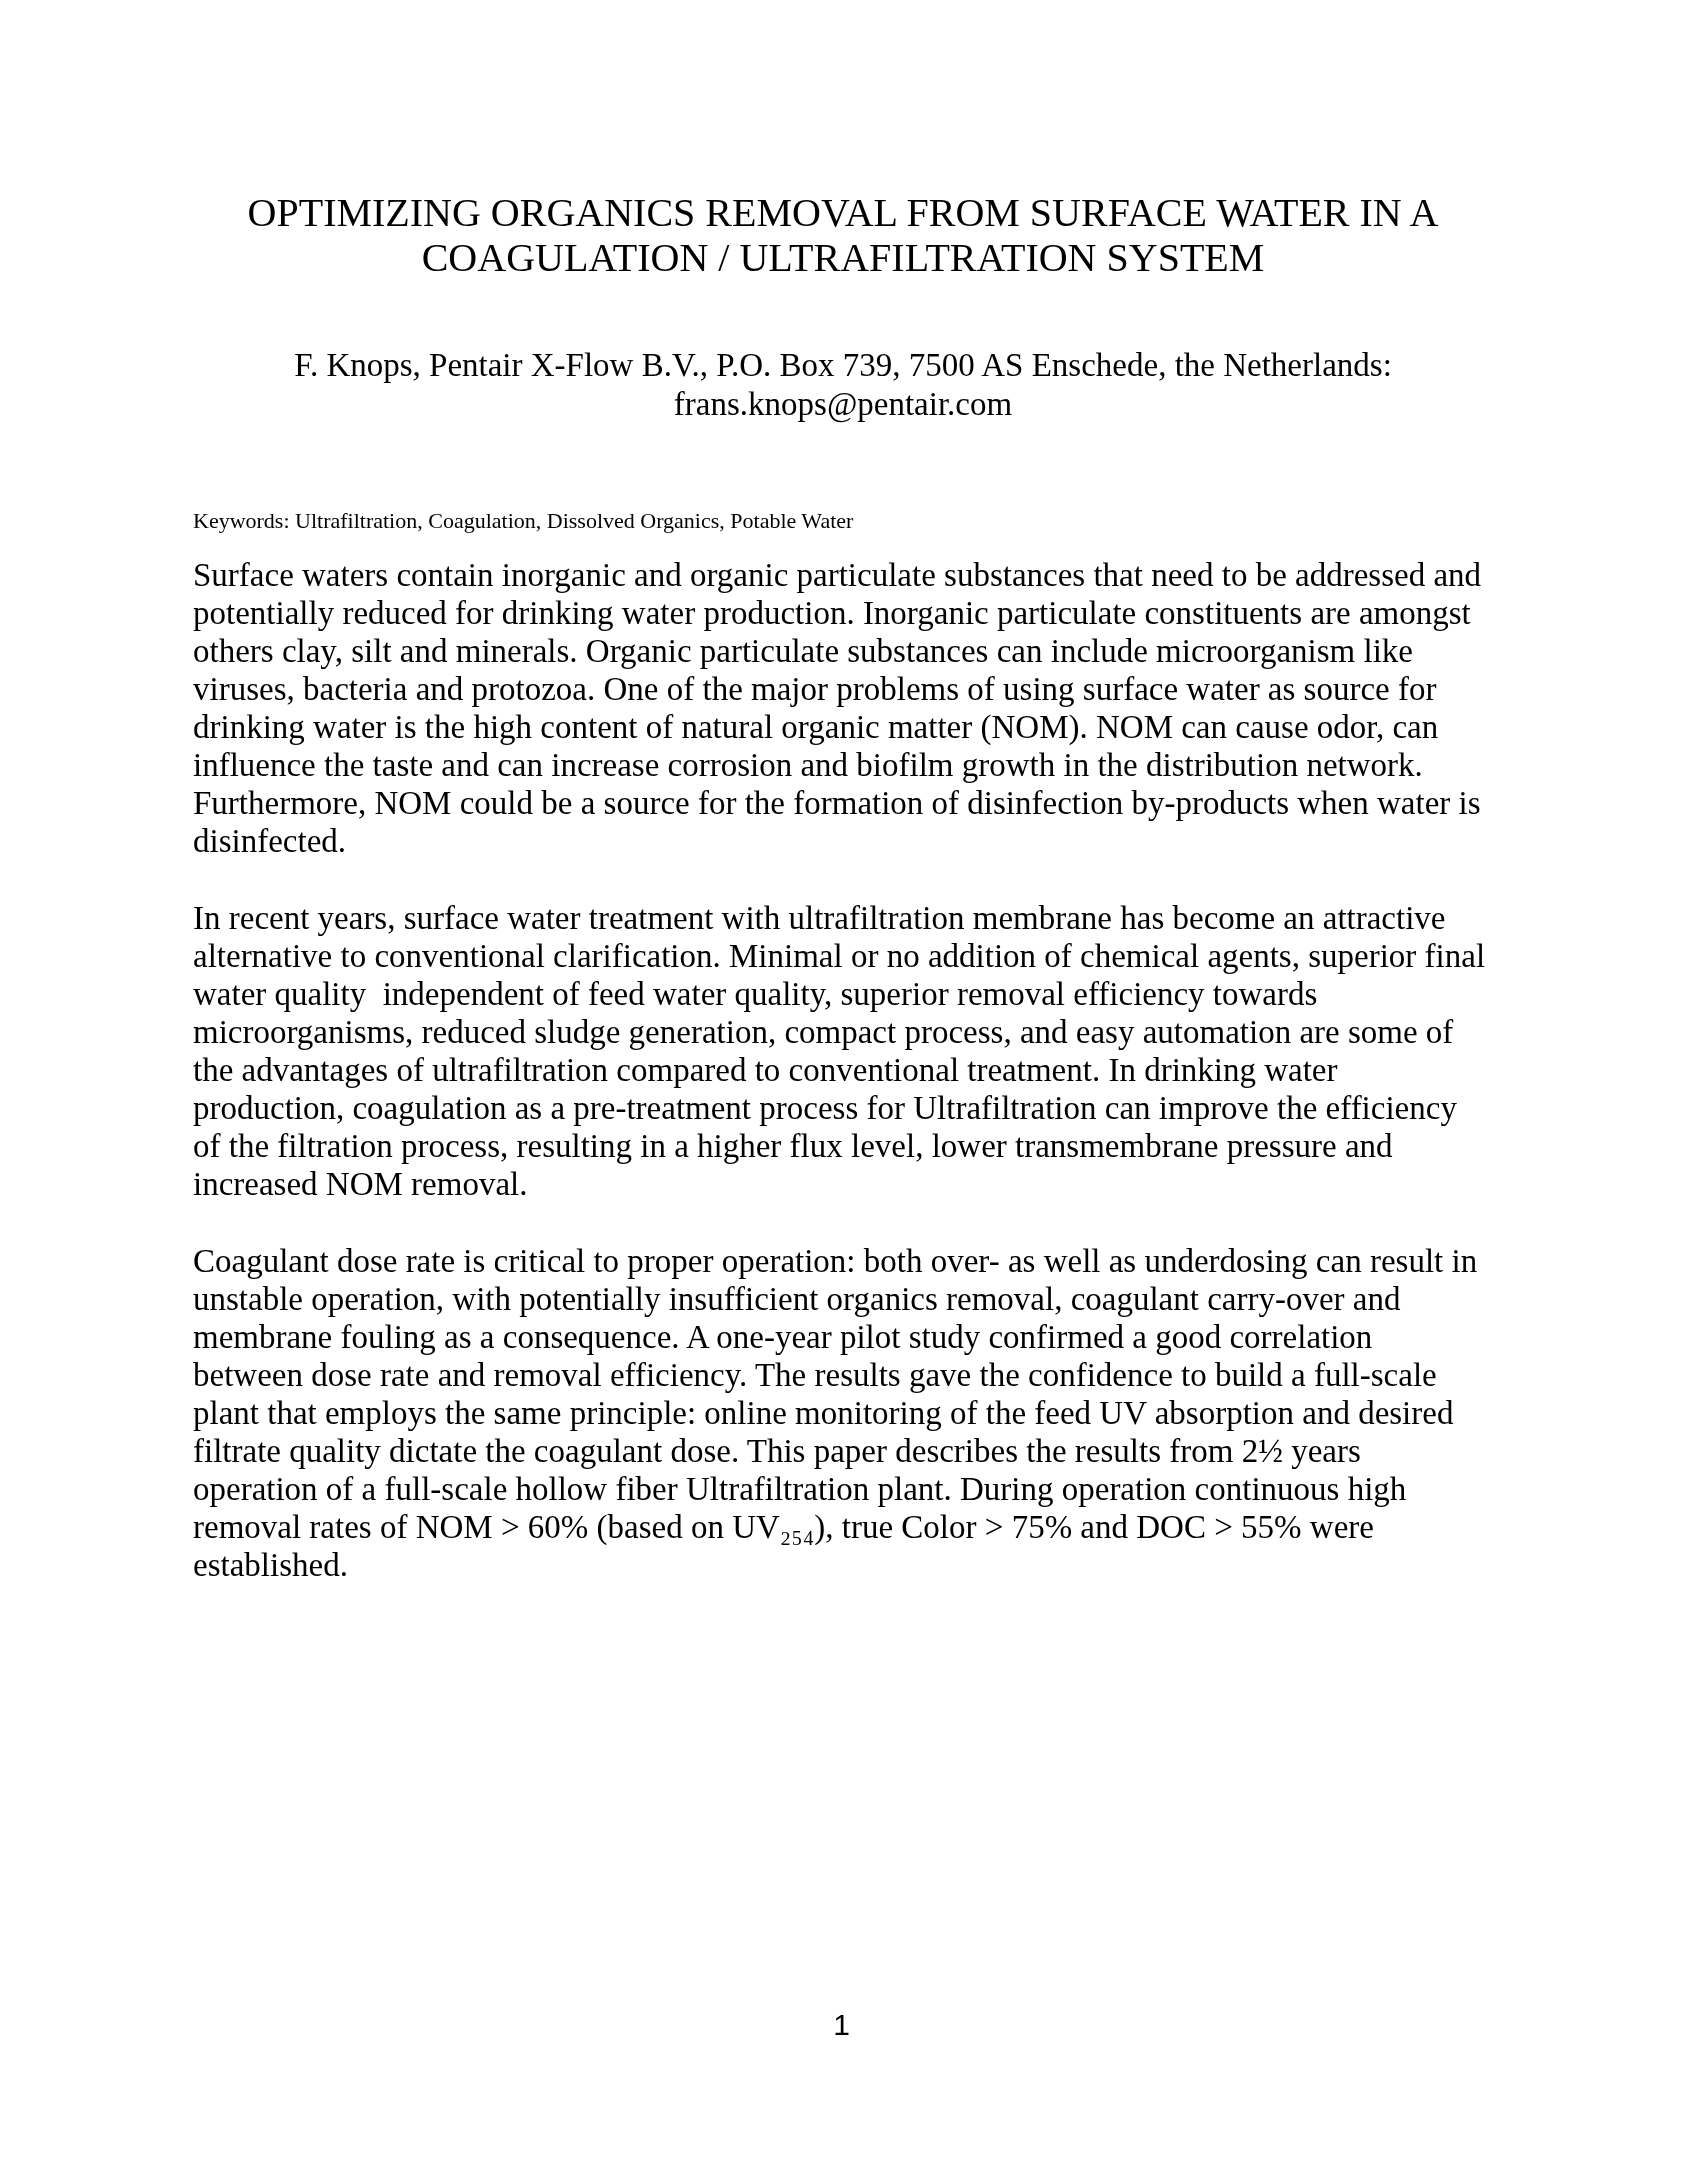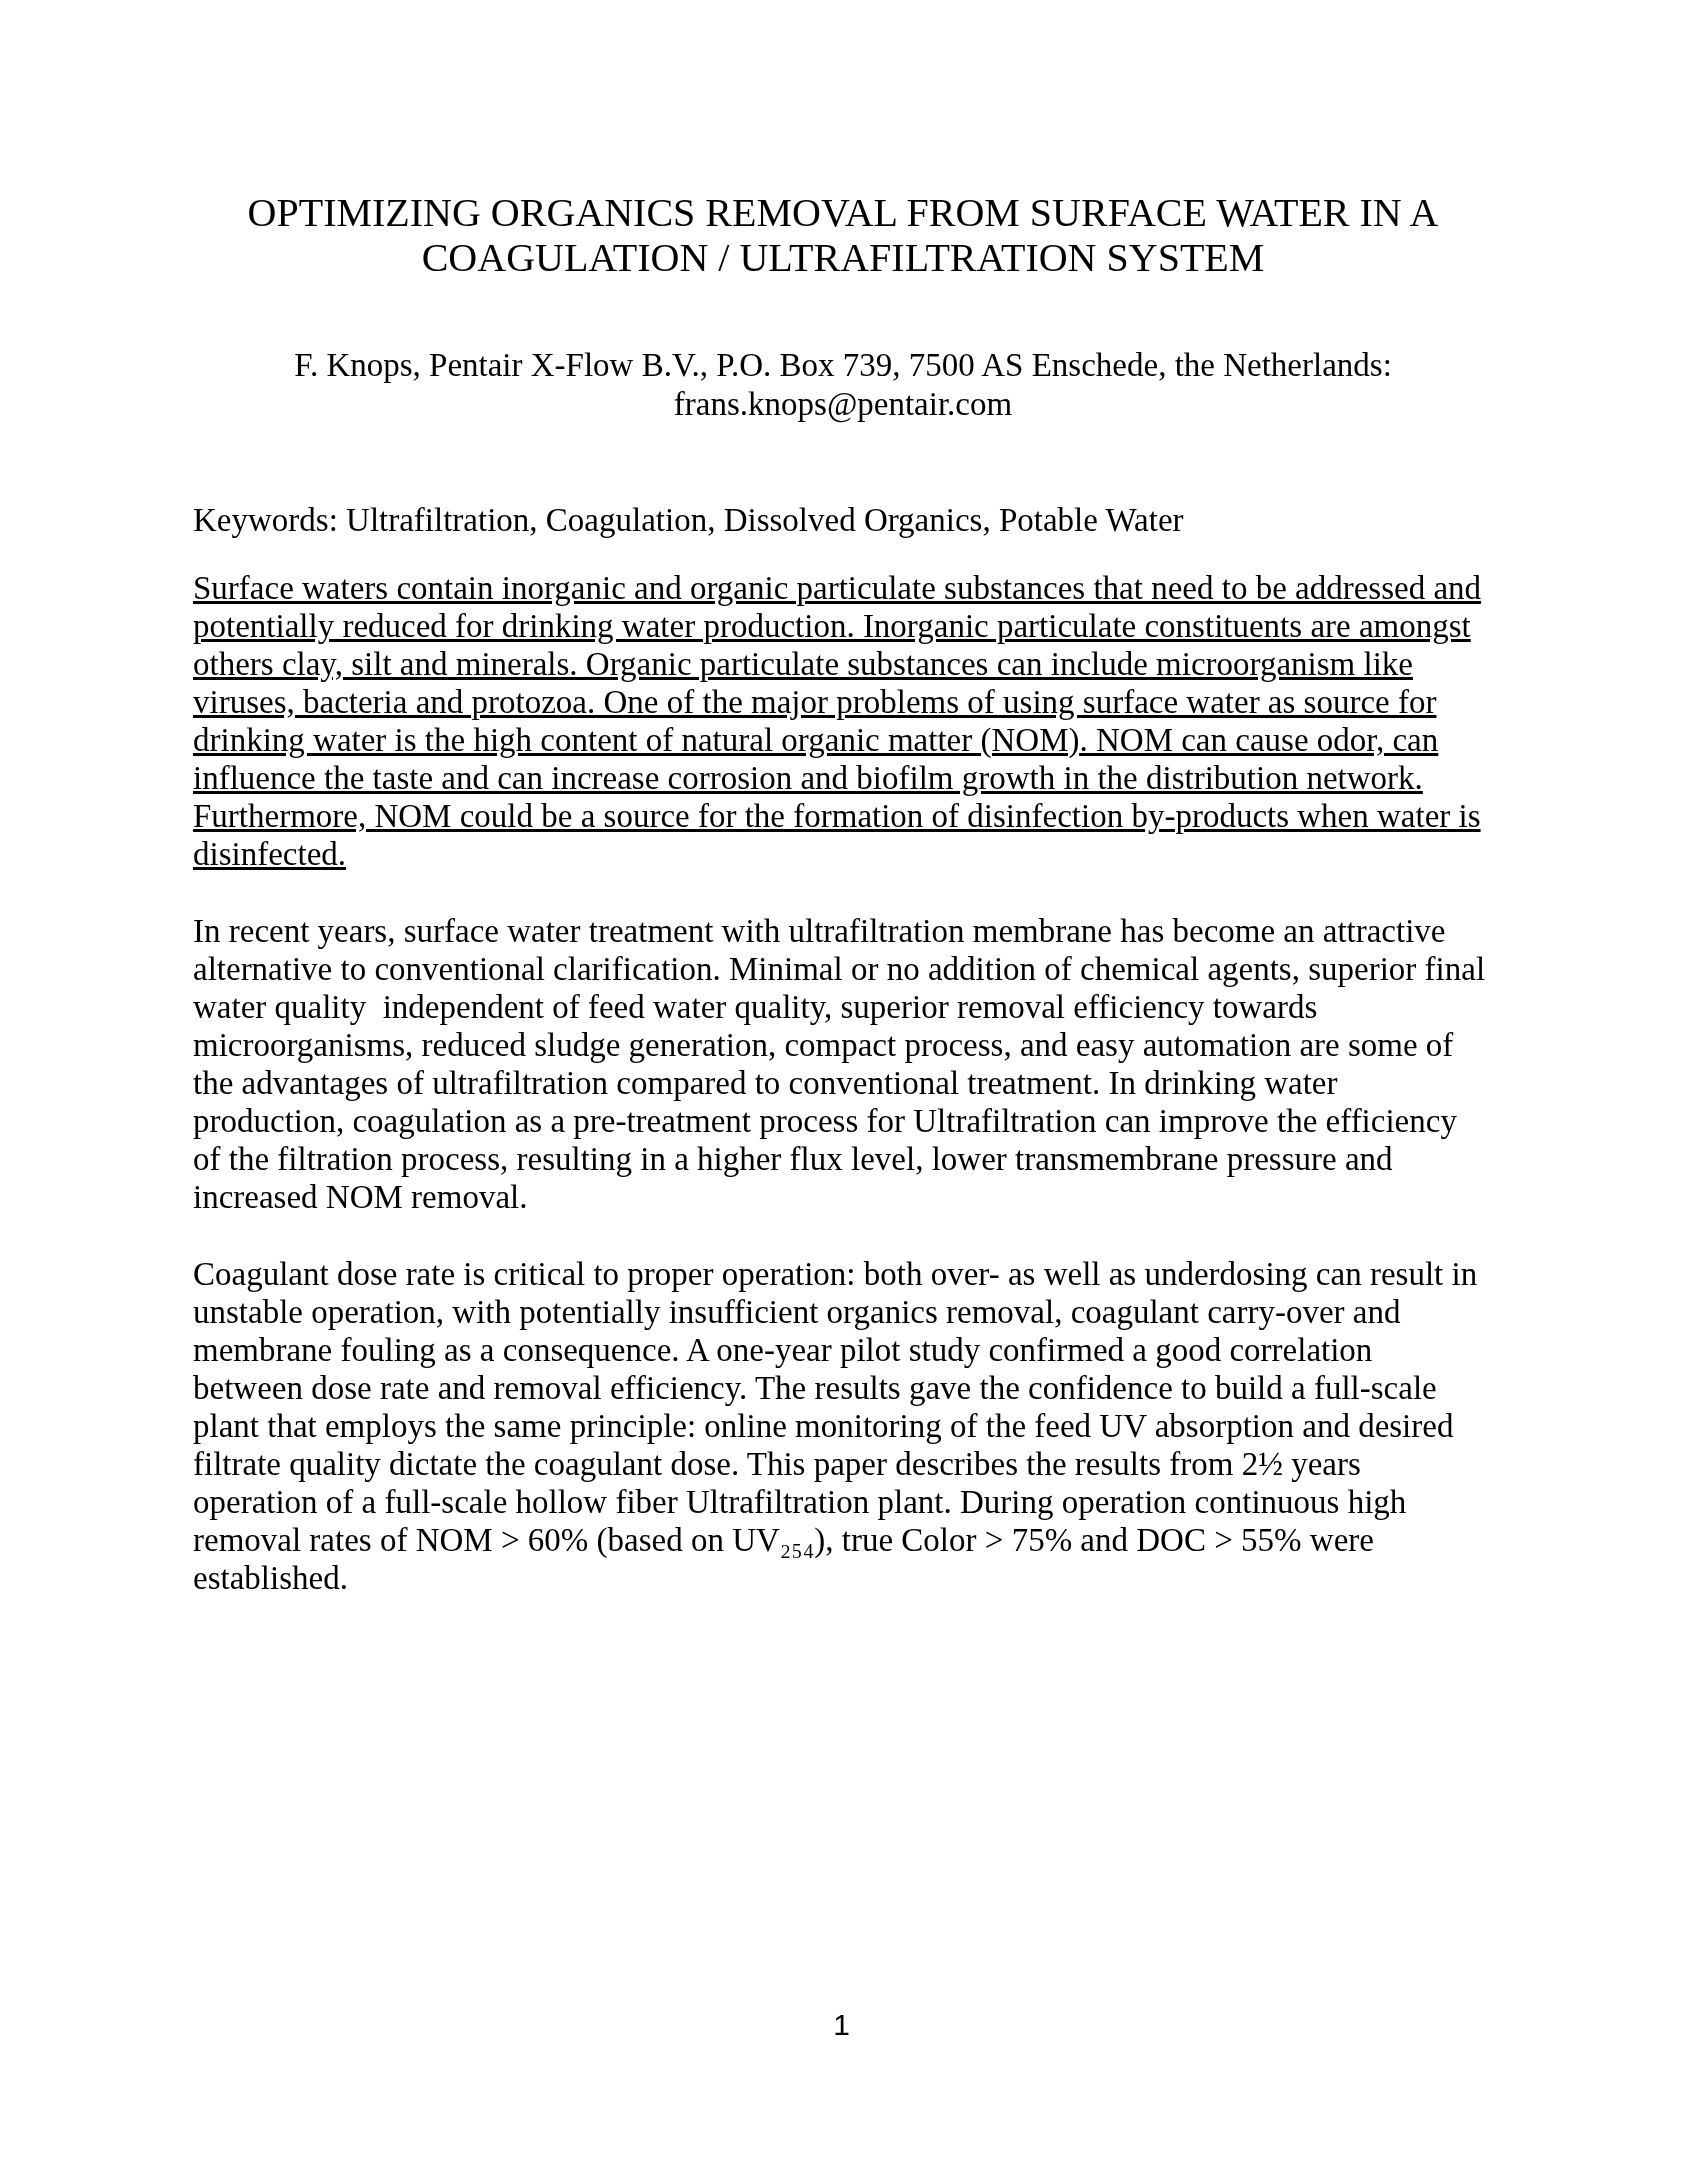--- a/index.html
+++ b/index.html
@@ -31,41 +31,40 @@
     white-space: pre-line;
   }
   .author-block {
     margin-top: 66px;
     font-size: 33px;
     line-height: 39px;
     text-align: center;
   }
   .keywords-line {
     margin-top: 77px;
-    font-size: 33px;
+    font-size: 22px;
     line-height: 39px;
     text-align: left;
   }
   .section-heading {
     margin: 69px 0 0 0;
     font-size: 39px;
     line-height: 45px;
     font-weight: normal;
     text-align: center;
   }
   .body-paragraph {
     margin: 39px 0 0 0;
     font-size: 33px;
     line-height: 38px;
     text-align: left;
     white-space: pre;
   }
   .body-paragraph.first {
-    margin-top: 29px;
-    text-decoration: underline;
+    margin-top: 16px;
   }
   .page-number {
     position: absolute;
     top: 2008px;
     left: 0;
     width: 100%;
     text-align: center;
     font-family: "Liberation Sans", "DejaVu Sans", sans-serif;
     font-size: 30px;
     line-height: 34px;

